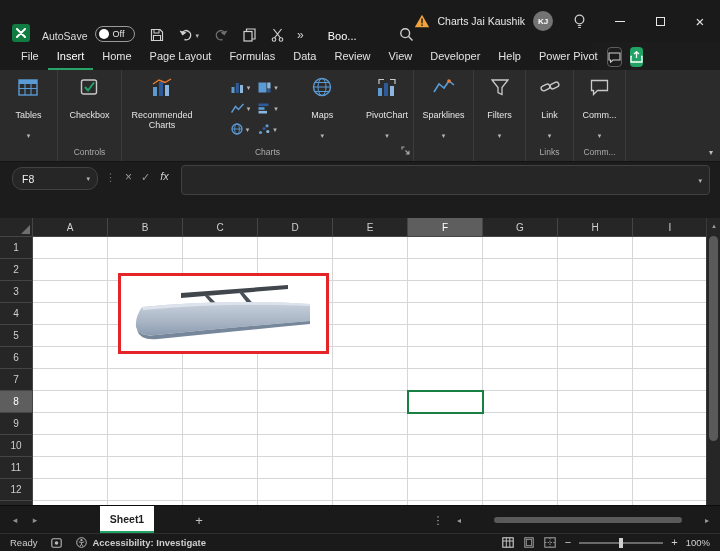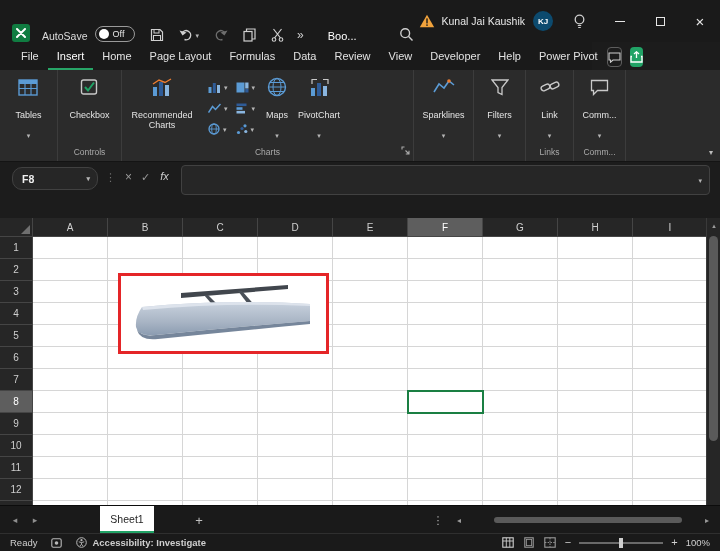--- a/index.html
+++ b/index.html
@@ -15,21 +15,21 @@
   .toggle .state { font-size:9px; color:#e6e6e6; margin-left:4px; }
   .qat { display:flex; align-items:center; }
   .qat .ico { margin-left:15px; display:flex; align-items:center; }
   .chev { font-size:7px; color:#b5b5b5; line-height:7px; }
   .more-glyph { font-size:12px; color:#cfcfcf; margin-left:13px; }
   .doc-title { margin-left:24px; font-size:11px; color:#ffffff; white-space:nowrap; }
   .tsearch { margin-left:42px; display:flex; }
   .tb-right { margin-left:auto; display:flex; align-items:center; }
   .warn { display:flex; }
   .user-name { margin-left:7px; font-size:10.5px; color:#e8e8e8; white-space:nowrap; }
-  .avatar { margin-left:8px; width:20px; height:20px; border-radius:50%; background:#0c4a6e; color:#fff; font-size:8px; font-weight:bold; display:flex; align-items:center; justify-content:center; }
+  .avatar { margin-left:8px; width:20px; height:20px; border-radius:50%; background:#737373; color:#fff; font-size:8px; font-weight:bold; display:flex; align-items:center; justify-content:center; }
   .bulb { margin-left:20px; display:flex; }
   .winbtn { margin-left:0; width:40px; height:42px; display:flex; align-items:center; justify-content:center; }
   .winbtn.first { margin-left:14px; }
   .min-shape { width:10px; height:1px; background:#e6e6e6; }
   .max-shape { width:9px; height:9px; border:1px solid #e6e6e6; }
   .close-glyph { font-size:15px; color:#e6e6e6; line-height:15px; }
 
   
   .tabsrow { position:absolute; top:42px; left:0; width:592px; height:28px; background:#1a1a1a; display:flex; align-items:flex-end; }
   .rtab { padding:0 9px; height:26px; line-height:24px; font-size:11px; color:#e2e2e2; white-space:nowrap; }
@@ -45,21 +45,21 @@
   .bigbtn { display:flex; flex-direction:column; align-items:center; padding:3px 5px 0; gap:12px; color:#e4e4e4; font-size:9px; text-align:center; }
   .bigbtn .lbl { line-height:10px; }
   .iconbox { height:22px; display:flex; align-items:center; justify-content:center; }
   .cluster { display:grid; grid-template-columns:auto auto; grid-auto-rows:21px; column-gap:2px; padding:4px 3px 0; }
   .mini { display:flex; align-items:center; gap:3px; padding:0 3px; }
   .launcher { position:absolute; right:3px; bottom:2px; }
   .collapse { position:absolute; right:7px; bottom:4px; font-size:8px; color:#bdbdbd; }
 
   
   .fbar { position:absolute; top:162px; left:0; width:720px; height:56px; background:#1c1c1c; display:flex; align-items:flex-start; }
-  .namebox { margin:5px 0 0 12px; width:86px; height:23px; background:#262626; border:1px solid #414141; border-radius:10px; display:flex; align-items:center; font-size:10.5px; color:#eeeeee;font-weight:bold; }
+  .namebox { margin:5px 0 0 12px; width:86px; height:23px; background:#262626; border:1px solid #414141; border-radius:10px; display:flex; align-items:center; font-size:10.5px; color:#eeeeee; }
   .namebox .val { padding-left:9px; flex:1; }
   .fdots { margin:9px 0 0 7px; color:#6f6f6f; font-size:11px; }
   .fbtn { margin:8px 0 0 9px; color:#9a9a9a; font-size:12px; line-height:14px; }
   .fxlbl { margin:8px 0 0 10px; color:#cccccc; font-size:11px; font-style:italic; }
   .finput { margin:3px 10px 0 12px; flex:1; height:30px; background:#262626; border:1px solid #414141; border-radius:4px; display:flex; align-items:center; justify-content:flex-end; color:#e6e6e6; font-size:11px; }
   .finput .chev { margin-right:7px; }
 
   
   .sheet { position:absolute; top:218px; left:0; width:720px; height:287px; background:#ffffff; }
   .corner { position:absolute; left:0; top:0; width:33px; height:19px; background:#262626; border-right:1px solid #454545; border-bottom:1px solid #454545; }
@@ -76,21 +76,21 @@
   }
   .selcell { position:absolute; left:374px; top:153px; width:77px; height:24px; border:2px solid #1a7f43; background:#ffffff; }
   .imgbox { position:absolute; left:85px; top:36px; width:211px; height:81px; background:#ffffff; border:3px solid #e42528; display:flex; align-items:center; justify-content:center; }
   .vscroll { position:absolute; right:0; top:0; width:14px; bottom:0; background:#262626; border-left:1px solid #3a3a3a; }
   .vscroll .arrow { width:14px; height:16px; display:flex; align-items:center; justify-content:center; color:#9a9a9a; font-size:7px; }
   .vthumb { position:absolute; left:2px; right:2px; top:18px; height:205px; background:#5a5a5a; border-radius:5px; }
 
   
   .tabbar { position:absolute; top:505px; left:0; width:720px; height:28px; background:#1a1a1a; border-top:1px solid #0c0c0c; }
   .tabnav { position:absolute; top:0; height:28px; display:flex; align-items:center; justify-content:center; color:#8f8f8f; font-size:9px; width:18px; }
-  .sheettab { position:absolute; left:100px; top:0; height:28px; width:54px; background:#ffffff; border-bottom:3px solid #21a366; display:flex; align-items:center; justify-content:center; font-size:10.5px; font-weight:normal; color:#1f1f1f; }
+  .sheettab { position:absolute; left:100px; top:0; height:28px; width:54px; background:#ffffff; border-bottom:3px solid #21a366; display:flex; align-items:center; justify-content:center; font-size:10.5px; font-weight:bold; color:#1f1f1f; }
   .addsheet { position:absolute; left:190px; top:0; height:28px; width:18px; display:flex; align-items:center; justify-content:center; color:#c0c0c0; font-size:13px; }
   .kebab { position:absolute; left:430px; top:0; height:28px; width:16px; display:flex; align-items:center; justify-content:center; color:#b5b5b5; font-size:11px; }
   .hscroll { position:absolute; left:452px; right:6px; top:0; height:28px; display:flex; align-items:center; }
   .hscroll .sarrow { color:#9a9a9a; font-size:8px; padding:0 5px; }
   .htrack { flex:1; height:10px; position:relative; }
   .hthumb { position:absolute; left:28px; right:18px; top:2px; height:6px; background:#5a5a5a; border-radius:3px; }
 
   
   .statusbar { position:absolute; top:533px; left:0; width:720px; height:18px; background:#1a1a1a; border-top:1px solid #2f2f2f; display:flex; align-items:center; font-size:9.5px; color:#cfcfcf; }
   .sb-ready { margin-left:10px; }
@@ -161,21 +161,21 @@
       </svg>
   </span>
   <span class="tb-right">
     <span class="warn">
       <svg width="16" height="14" viewBox="0 0 16 14">
           <path d="M8 0.8 L15.2 13.2 H0.8 Z" fill="#f2a33c"></path>
           <rect x="7.3" y="4.4" width="1.4" height="5" fill="#1a1a1a"></rect>
           <rect x="7.3" y="10.4" width="1.4" height="1.5" fill="#1a1a1a"></rect>
         </svg>
     </span>
-    <span class="user-name">Kunal Jai Kaushik</span>
+    <span class="user-name">Charts Jai Kaushik</span>
     <span class="avatar">KJ</span>
     <span class="bulb">
       <svg width="13" height="15" viewBox="0 0 13 15">
           <circle cx="6.5" cy="5.5" r="4.3" fill="none" stroke="#cfcfcf" stroke-width="1.3"></circle>
           <path d="M4.8 11.5 H8.2 M5.2 13.5 H7.8" stroke="#cfcfcf" stroke-width="1.2"></path>
         </svg>
     </span>
     <span class="winbtn first">
         <span class="min-shape"></span>
       </span>
@@ -242,21 +242,21 @@
               <path d="M5 9 L8 12.5 L14 4.5" fill="none" stroke="#21a366" stroke-width="2"></path>
             </svg>
         </span>
         <span class="lbl">Checkbox</span>
       </div>
     </div>
     <div class="glabel">Controls</div>
   </div>
 
   <div class="rgroup" style="width:292px;">
-    <div class="gbody" style="justify-content:flex-start;">
+    <div class="gbody" style="justify-content:space-between;">
       <div class="bigbtn" style="width:80px;">
         <span class="iconbox">
           <svg width="22" height="19" viewBox="0 0 22 19">
               <rect x="2" y="9" width="4" height="9" fill="#5b9bd5"></rect>
               <rect x="8" y="4" width="4" height="14" fill="#2e5b97"></rect>
               <rect x="14" y="7" width="4" height="11" fill="#8ab6e0"></rect>
               <path d="M2 6 L8 2 L14 4.5 L20 1" fill="none" stroke="#ed7d31" stroke-width="1.4"></path>
             </svg>
         </span>
         <span class="lbl">Recommended Charts</span>

